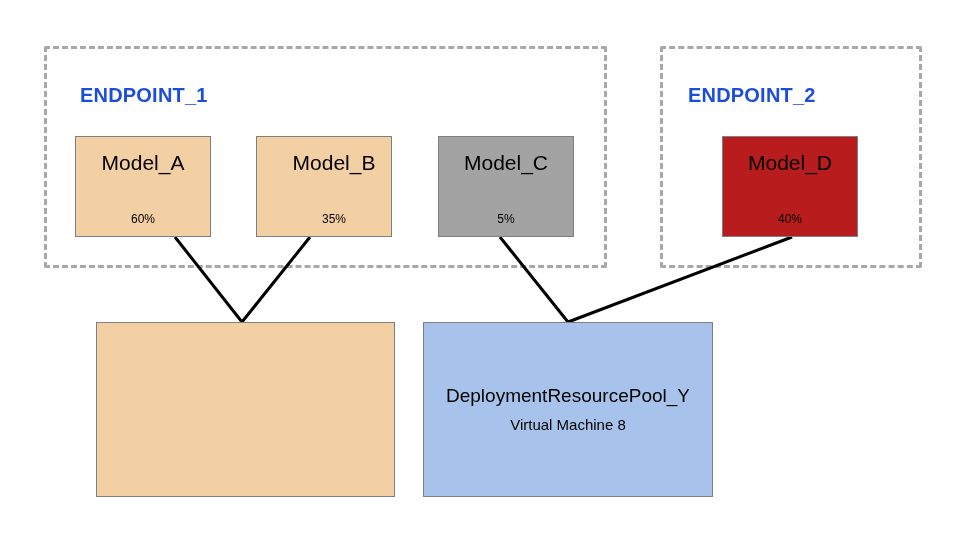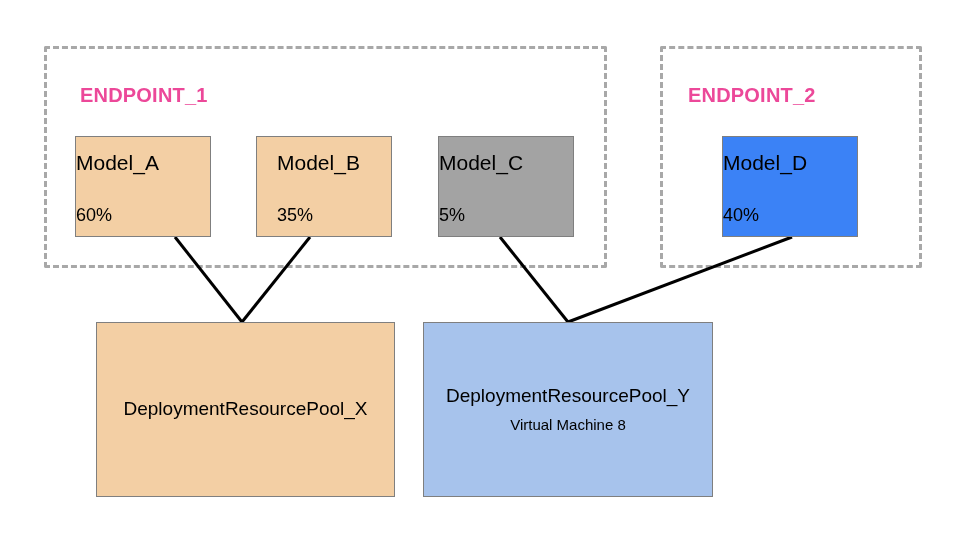--- a/index.html
+++ b/index.html
@@ -20,44 +20,45 @@
     position: absolute;
     border: 3px dashed #a8a8a8;
     border-radius: 2px;
     box-sizing: border-box;
     background: transparent;
   }
   .endpoint-label {
     position: absolute;
     font-weight: bold;
     font-size: 20px;
-    color: #ec4899;
+    color: #1d4ed8;
     letter-spacing: 0.2px;
     white-space: nowrap;
   }
   .model-box {
     position: absolute;
     box-sizing: border-box;
     border: 1.5px solid #7f7f7f;
     display: flex;
     flex-direction: column;
+    align-items: center;
     justify-content: flex-start;
     padding-top: 14px;
     z-index: 4;
   }
   .model-name {
     font-size: 21px;
     color: #000000;
     line-height: 1.1;
     white-space: nowrap;
   }
   .model-pct {
     position: absolute;
     bottom: 10px;
-    font-size: 18px;
+    font-size: 12px;
     color: #000000;
     white-space: nowrap;
     margin-top: 28px;
   }
   .pool-box {
     position: absolute;
     box-sizing: border-box;
     border: 1.5px solid #7f7f7f;
     display: flex;
     flex-direction: column;
@@ -112,28 +113,27 @@
         <div class="model-pct">60%</div>
       </div>
       <div class="model-box" style="left: 256px; top: 136px; width: 136px; height: 101px; background: rgb(243, 207, 164); border-color: rgb(127, 127, 127); padding-left: 20px;">
         <div class="model-name">Model_B</div>
         <div class="model-pct">35%</div>
       </div>
       <div class="model-box" style="left: 438px; top: 136px; width: 136px; height: 101px; background: #a3a3a3; border-color: rgb(127, 127, 127);">
         <div class="model-name">Model_C</div>
         <div class="model-pct">5%</div>
       </div>
-      <div class="model-box" style="left: 722px; top: 136px; width: 136px; height: 101px; background: #3b82f6; border-color: rgb(127, 127, 127);">
+      <div class="model-box" style="left: 722px; top: 136px; width: 136px; height: 101px; background: #b91c1c; border-color: rgb(127, 127, 127);">
         <div class="model-name">Model_D</div>
         <div class="model-pct">40%</div>
       </div>
     </div>
   <div id="pools-layer">
       <div class="pool-box" style="left: 96px; top: 322px; width: 299px; height: 175px; background: rgb(243, 207, 164); border-color: rgb(127, 127, 127);">
-        <div class="pool-name">DeploymentResourcePool_X</div>
       </div>
       <div class="pool-box" style="left: 423px; top: 322px; width: 290px; height: 175px; background: rgb(167, 195, 236); border-color: rgb(127, 127, 127);">
         <div class="pool-name">DeploymentResourcePool_Y</div>
         <div class="pool-sub">Virtual Machine 8</div>
       </div>
     </div>
 
 </div>
 
 </body></html>

